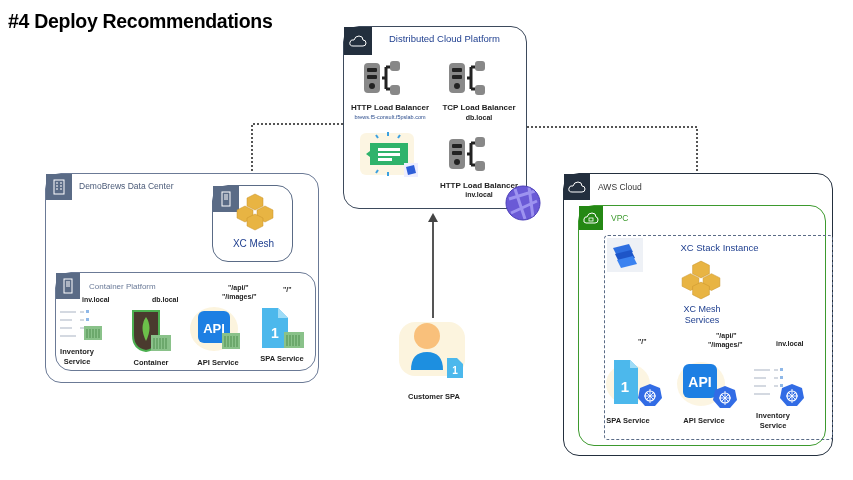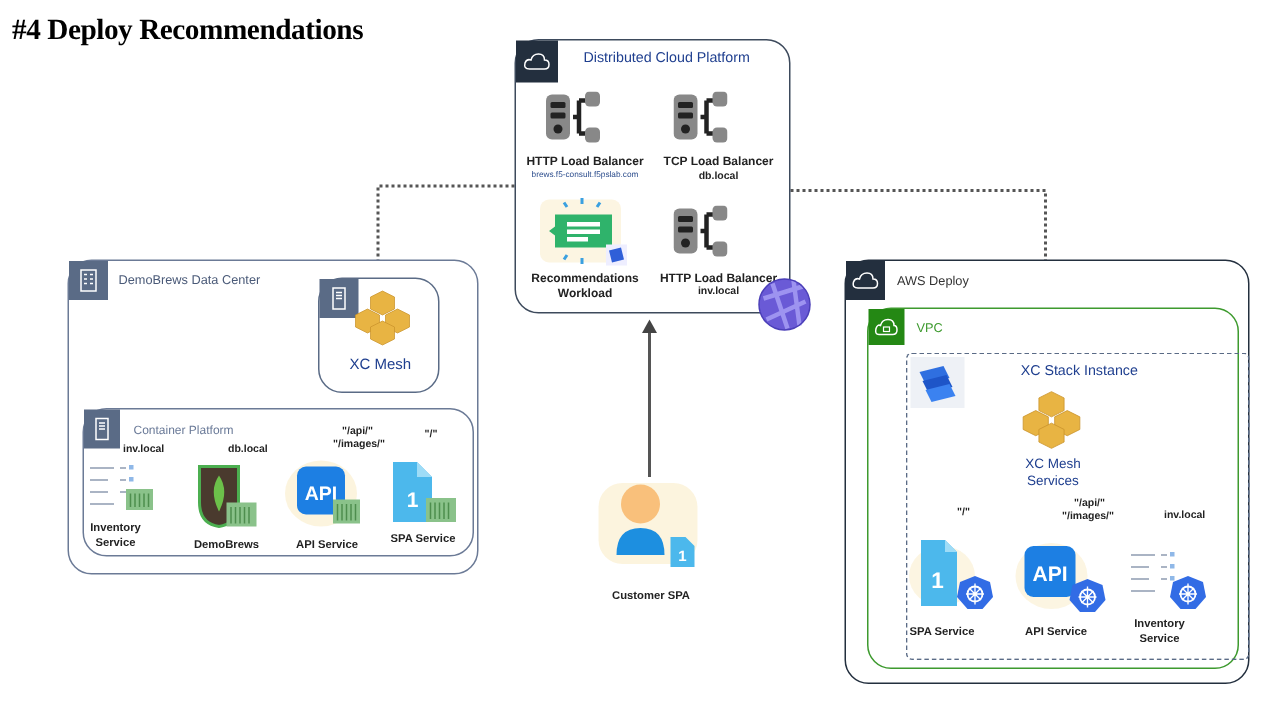--- a/index.html
+++ b/index.html
@@ -1,18 +1,18 @@
 <!DOCTYPE html>
 <html><head>
 <meta charset="utf-8">
 <style>
   html,body{margin:0;padding:0;background:#ffffff;}
   body{width:853px;height:480px;position:relative;overflow:hidden;font-family:"Liberation Sans",sans-serif;}
   .abs{position:absolute;}
-  .title{left:8px;top:8px;font-family:Liberation Serif, serif;font-weight:bold;font-size:19.5px;line-height:26px;color:#000;letter-spacing:-0.3px;}
+  .title{left:8px;top:8px;font-family:Liberation Sans, sans-serif;font-weight:bold;font-size:19.5px;line-height:26px;color:#000;letter-spacing:-0.3px;}
   .box{position:absolute;border:1.5px solid #3d4a5c;border-radius:16px;background:#fff;box-sizing:border-box;}
   .corner{position:absolute;left:0;top:0;width:28px;height:28px;background:#232f3e;display:flex;align-items:center;justify-content:center;}
   .corner.slate{background:#5a6b86;}
   .corner.green{background:#248814;}
   .boxlabel{position:absolute;font-size:9px;color:#3b4a63;}
   .lbl{position:absolute;font-size:8px;font-weight:bold;color:#222;text-align:center;line-height:10px;}
   .sub{position:absolute;font-size:6px;color:#2b4c8c;text-align:center;}
   .subb{position:absolute;font-size:7px;font-weight:bold;color:#222;text-align:center;}
   .blue{color:#1f3f8f;}
   svg.wires{position:absolute;left:0;top:0;}
@@ -112,24 +112,20 @@
           <path d="M16,6 L18,9"></path>
           <path d="M28,3 L28,7"></path>
           <path d="M40,6 L38,9"></path>
           <path d="M16,44 L18,41"></path>
           <path d="M28,47 L28,43"></path>
         </g>
       <rect x="44" y="34" width="14" height="14" fill="#eef"></rect>
         <path d="M46,38 L54,36 L56,44 L48,46 Z" fill="#2f5fd8"></path>
     </svg>
   </div>
-  <div class="lbl" style="left:2px;top:154px;width:88px;">
-    <div>Recommendations</div>
-    <div>Workload</div>
-  </div>
 
   <div class="abs" style="left:105px;top:110px;">
     <svg width="36" height="36" viewBox="0 0 36 36">
         <rect x="0" y="2" width="16" height="30" rx="4" fill="#888"></rect>
         <rect x="3" y="7" width="10" height="4" rx="1" fill="#222"></rect>
         <rect x="3" y="14" width="10" height="4" rx="1" fill="#222"></rect>
         <circle cx="8" cy="25" r="3" fill="#222"></circle>
         <path d="M18,17 L22,17 M22,6 L22,28 M22,6 L28,6 M22,28 L28,28" stroke="#222" stroke-width="3" fill="none"></path>
         <rect x="26" y="0" width="10" height="10" rx="3" fill="#888"></rect>
         <rect x="26" y="24" width="10" height="10" rx="3" fill="#888"></rect>
@@ -213,21 +209,21 @@
 </div>
 
 <div class="abs" style="left:129px;top:307px;">
   <svg width="44" height="46" viewBox="0 0 44 46">
       <path d="M4,4 L30,4 L30,28 Q30,42 17,44 Q4,42 4,28 Z" fill="#4a3a2e" stroke="#4caf50" stroke-width="2"></path>
       <path d="M17,10 Q24,20 17,34 Q10,20 17,10 Z" fill="#6cc04a"></path>
       <rect x="22" y="28" width="20" height="16" fill="#8ac28a"></rect>
       <path d="M25,31 V42 M28,31 V42 M31,31 V42 M34,31 V42 M37,31 V42" stroke="#4e8e4e"></path>
     </svg>
 </div>
-<div class="lbl" style="left:126px;top:358px;width:50px;font-size:7.5px;">DemoBrews</div>
+<div class="lbl" style="left:126px;top:358px;width:50px;font-size:7.5px;">Container</div>
 
 <div class="abs" style="left:190px;top:305px;">
   <svg width="52" height="48" viewBox="0 0 52 48">
       <ellipse cx="24" cy="24" rx="24" ry="22" fill="#fbf1d6" opacity="0.8"></ellipse>
       <rect x="8" y="6" width="32" height="32" rx="6" fill="#1d7fe3"></rect>
       <text x="24" y="28" font-family="Liberation Sans, sans-serif" font-weight="bold" font-size="13" fill="#fff" text-anchor="middle">API</text>
       <rect x="32" y="28" width="18" height="16" fill="#8ac28a"></rect>
       <path d="M35,31 V42 M38,31 V42 M41,31 V42 M44,31 V42 M47,31 V42" stroke="#4e8e4e"></path>
     </svg>
 </div>
@@ -254,21 +250,21 @@
     </svg>
 </div>
 <div class="lbl" style="left:398px;top:392px;width:72px;font-size:7.5px;">Customer SPA</div>
 
 <div class="box" style="left:563px;top:173px;width:270px;height:283px;border-color:#232f3e;">
   <div class="corner" style="width:26px;height:26px;">
     <svg width="18" height="12" viewBox="0 0 18 12">
         <path d="M4,11 Q0,11 1,7 Q2,4 5,5 Q6,1 10,1 Q14,1 14,5 Q17,5 17,8 Q17,11 14,11 Z" fill="none" stroke="#fff" stroke-width="1"></path>
       </svg>
   </div>
-  <div class="boxlabel" style="left:34px;top:8px;font-size:8.5px;color:#333;">AWS Deploy</div>
+  <div class="boxlabel" style="left:34px;top:8px;font-size:8.5px;color:#333;">AWS Cloud</div>
 </div>
 
 <div class="box" style="left:578px;top:205px;width:248px;height:241px;border-color:#3d9a2e;background:transparent;padding-left:36px;">
   <div class="corner green" style="width:24px;height:24px;">
     <svg width="16" height="12" viewBox="0 0 16 12">
         <path d="M3,11 Q0,11 1,7 Q2,4 4,5 Q5,1 9,1 Q13,1 13,5 Q15,5 15,8 Q15,11 12,11 Z" fill="none" stroke="#fff" stroke-width="1"></path>
         <rect x="6" y="6" width="4" height="3" fill="none" stroke="#fff" stroke-width="0.8"></rect>
       </svg>
   </div>
   <div class="boxlabel" style="left:32px;top:7px;font-size:8.5px;color:#3d9a2e;">VPC</div>

